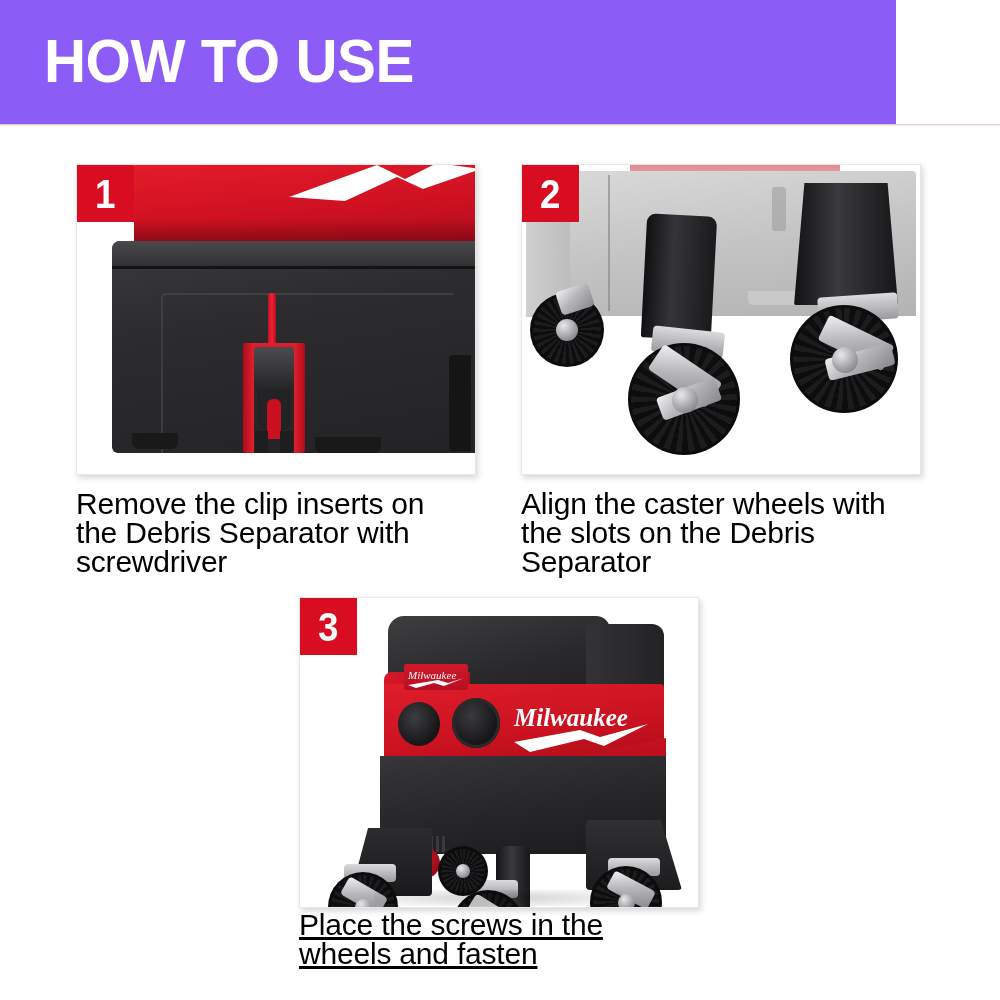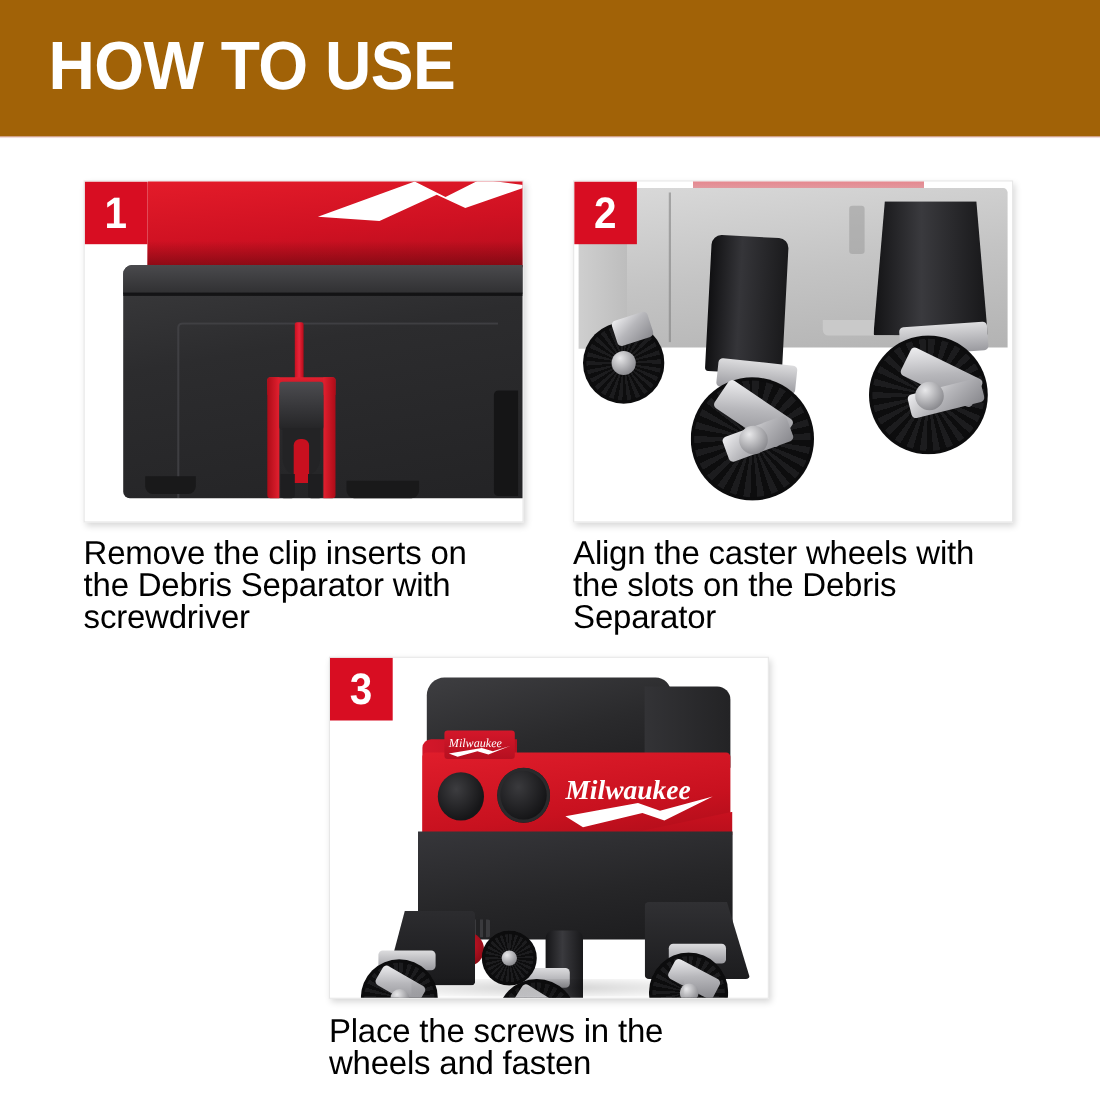--- a/index.html
+++ b/index.html
@@ -15,23 +15,23 @@
     color: #1a1a1a;
     overflow: hidden;
     position: relative;
   }
 
   
   .header-banner {
     position: absolute;
     left: 0;
     top: 0;
-    width: 1000px;
+    width: 896px;
     height: 124px;
-    background: #a16207;
+    background: #8b5cf6;
     box-sizing: border-box;
   }
   .header-title {
     position: absolute;
     left: 44px;
     top: 30px;
     font-family: "Liberation Sans Narrow", "Liberation Sans", sans-serif;
     font-weight: 700;
     font-size: 62px;
     line-height: 62px;
@@ -99,21 +99,21 @@
   }
 
   .caption {
     margin-top: 14px;
     font-size: 30px;
     line-height: 29px;
     color: #000000;
     letter-spacing: -0.2px;
     width: 382px;
   }
-  .step-3 .caption { margin-top: 15px; }
+  .step-3 .caption { margin-top: 2px; text-decoration: underline; }
 
   
   .scene { position: absolute; inset: 0; }
 
   
   .s1-red-lid {
     position: absolute;
     left: 57px; top: -4px; width: 370px; height: 82px;
     background: linear-gradient(175deg, #e51c2a 0%, #cf1122 55%, #b10d1c 100%);
     border-radius: 6px 2px 0 0;

